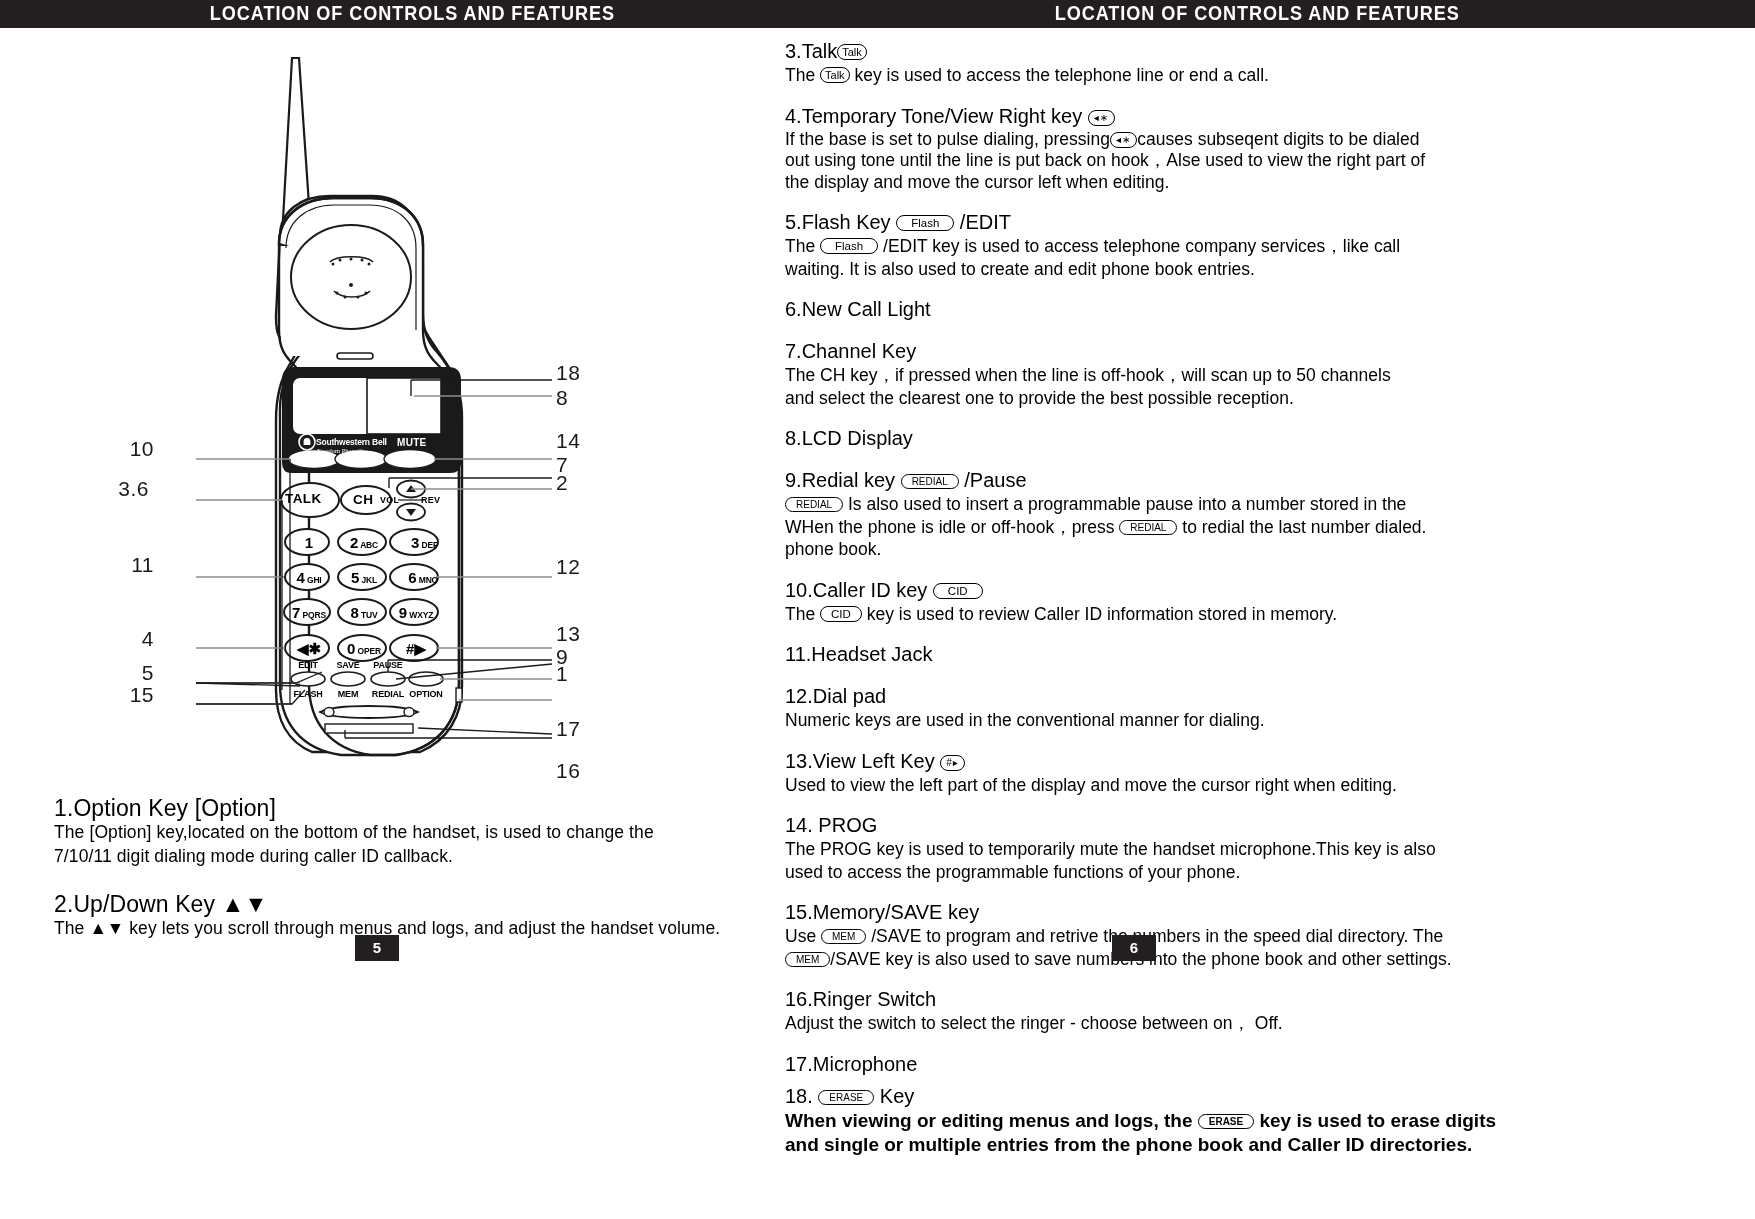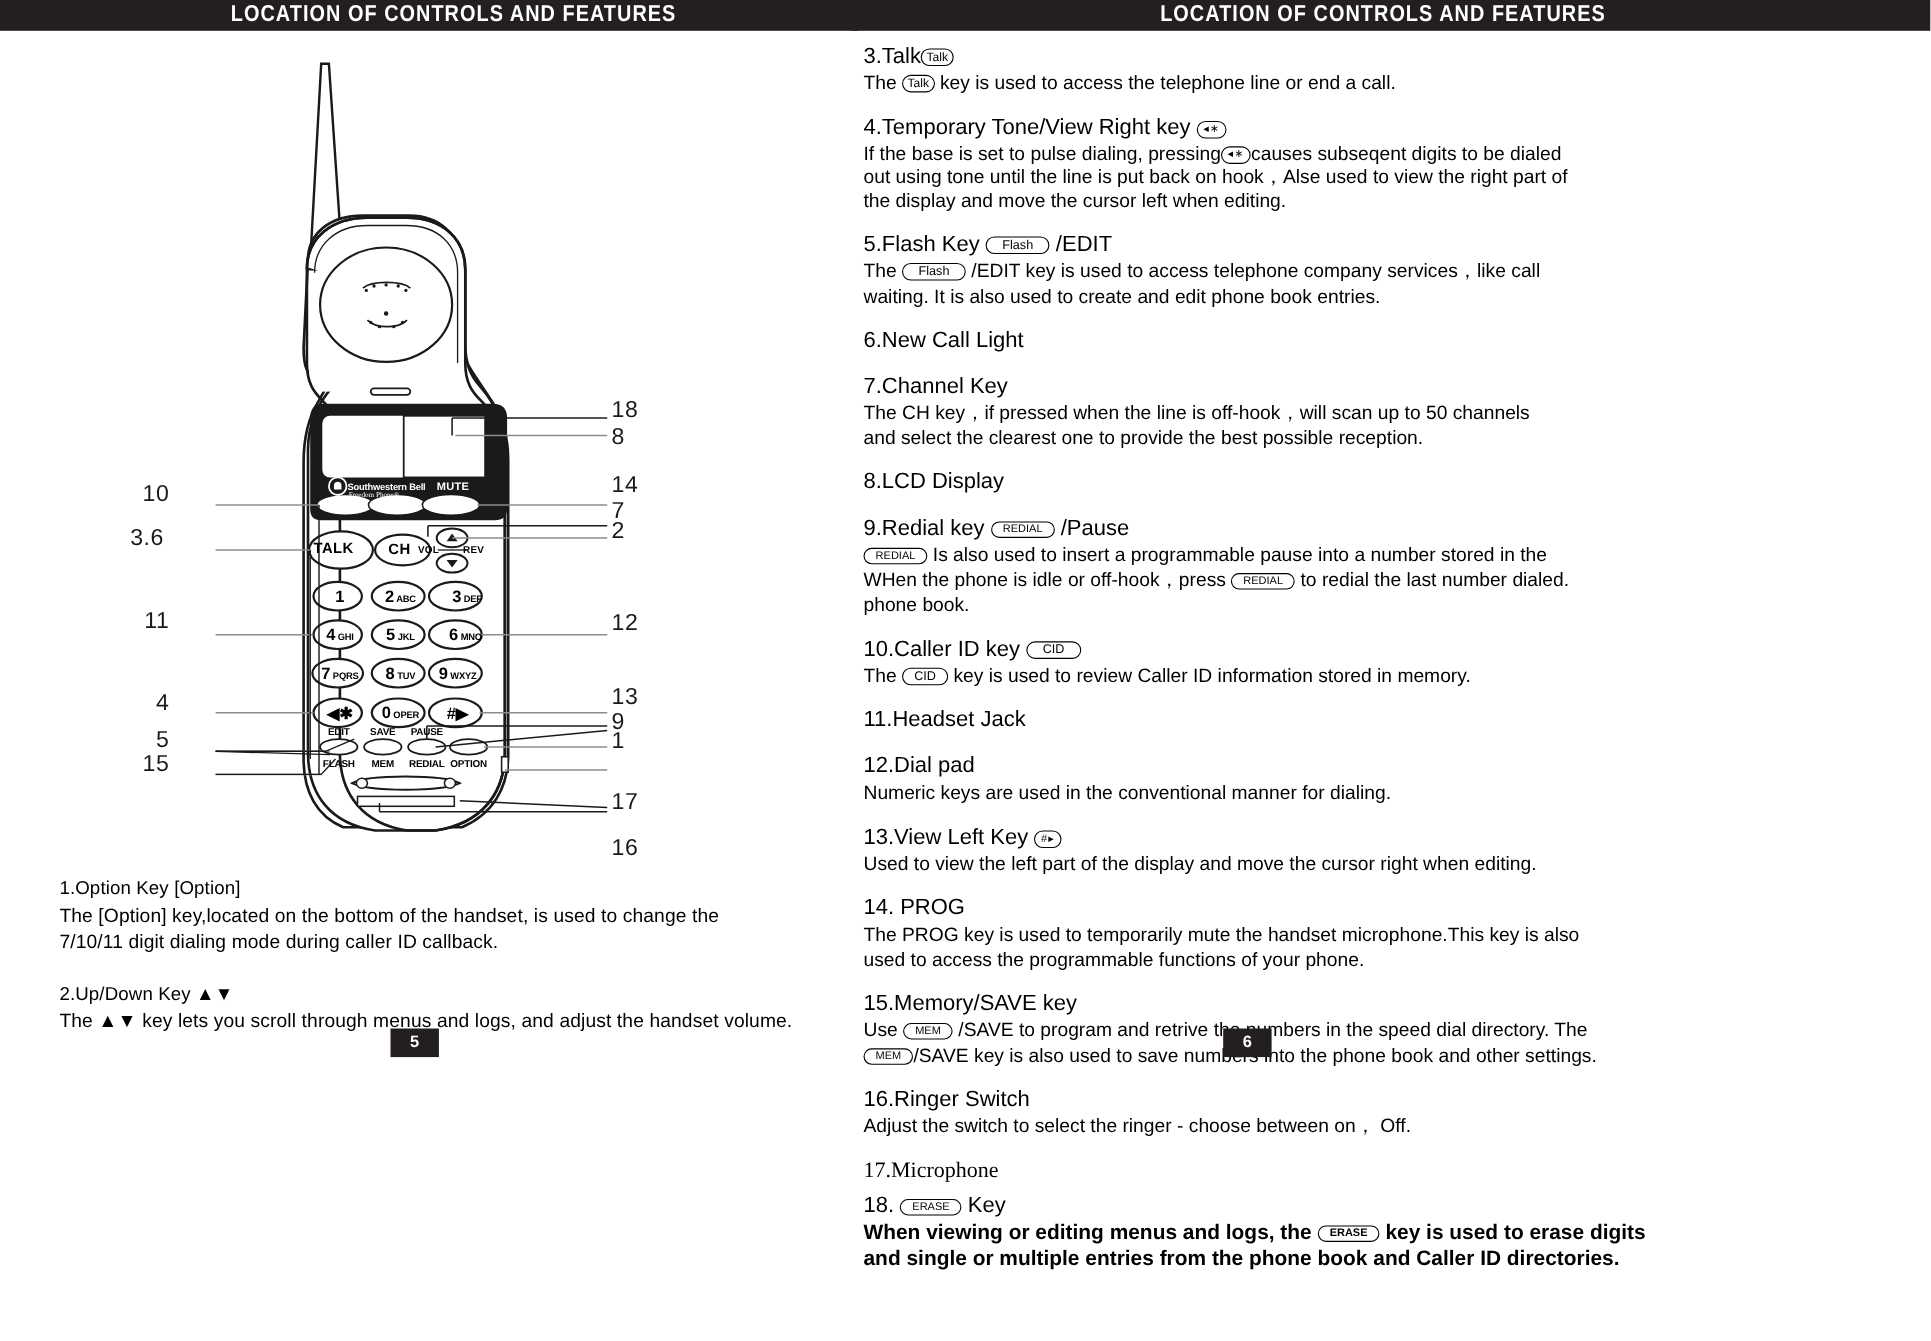--- a/index.html
+++ b/index.html
@@ -26,21 +26,21 @@
   
   .diagram{position:absolute;left:0;top:0;width:780px;height:760px;}
   .diagram svg{position:absolute;left:0;top:0;}
 
   
   .cal{position:absolute;font-size:21px;font-family:"Liberation Sans",sans-serif;color:#1a1a1a;letter-spacing:.5px;}
   .cal.r{text-align:left;}
 
   
   .lbody{position:absolute;left:54px;top:768px;width:700px;}
-  .lbody .h{font-size:17px;line-height:24px;letter-spacing:.1px;}
+  .lbody .h{font-size:23px;line-height:24px;letter-spacing:.1px;}
   .lbody .p{font-size:17.5px;line-height:24px;letter-spacing:.1px;}
   .lbody .gap{height:24px;}
 
   
   .rbody{position:absolute;left:10px;top:10px;width:960px;}
   .sec{margin-bottom:16px;}
   .sec .title{font-size:20px;line-height:26px;letter-spacing:0px;}
   .sec .body{font-size:17.5px;line-height:22.5px;letter-spacing:0px;}
   .sec .body.tight{line-height:21.5px;}
   .sec .body.bold18{font-size:19px;line-height:24px;font-weight:bold;}
@@ -409,21 +409,21 @@
       <div class="body">
         <span class="key sm wide2">MEM</span><span>/SAVE key is also used to save numbers into the phone book and other settings.</span>
       </div>
     </div>
 
     <div class="sec">
       <div class="title">16.Ringer Switch</div>
       <div class="body">Adjust the switch to select the ringer  - choose between  on，  Off.</div>
     </div>
 
-    <div class="sec" style="margin-bottom:6px;font-family:Liberation Serif, serif;">
+    <div class="sec" style="margin-bottom:6px;">
       <div class="title">17.Microphone</div>
     </div>
 
     <div class="sec">
       <div class="title">
         <span>18. </span><span class="key sm wide2">ERASE</span><span> Key</span>
       </div>
       <div class="body bold18">
         <span>When viewing or editing menus and logs, the </span><span class="key sm wide2">ERASE</span><span> key is used to erase digits</span>
       </div>

